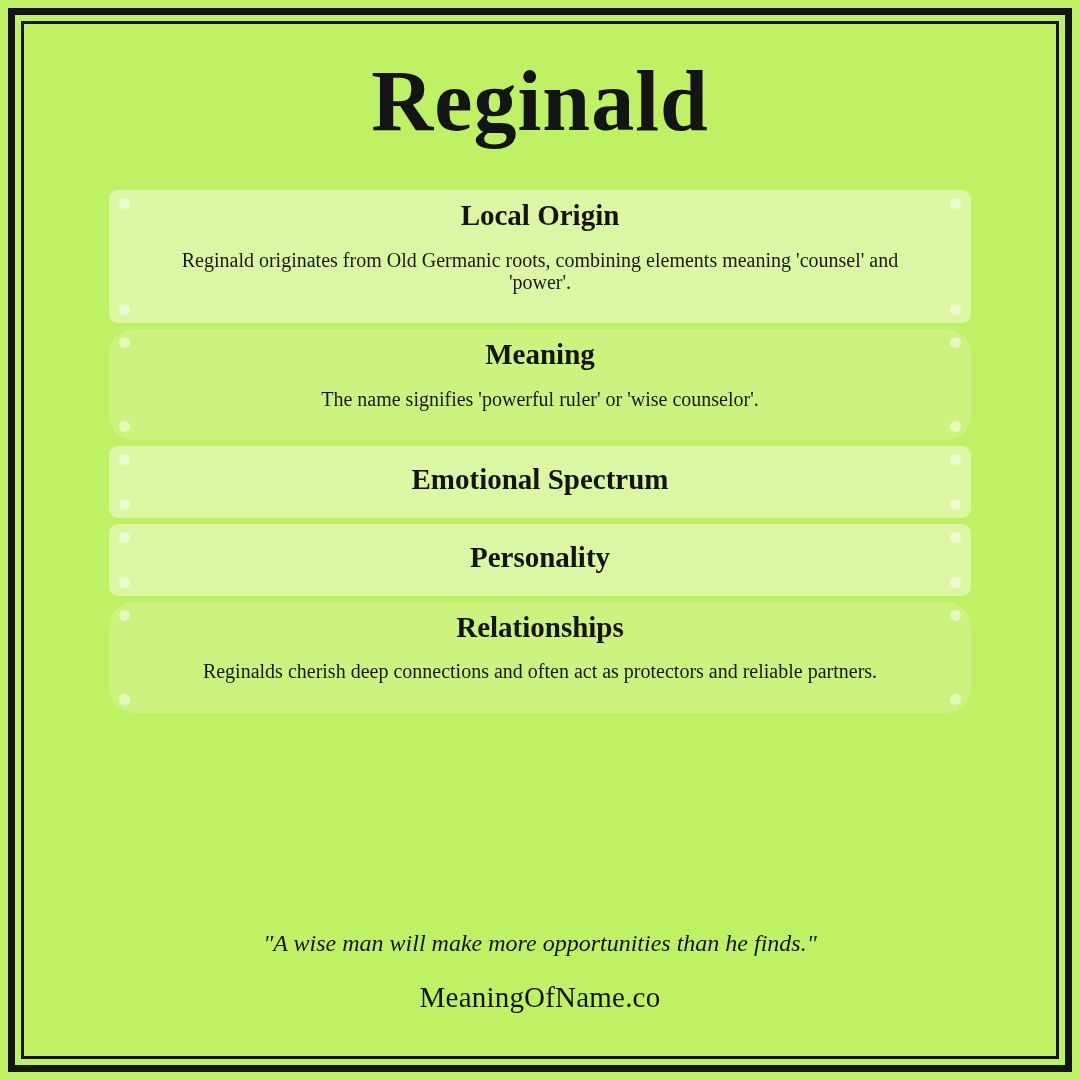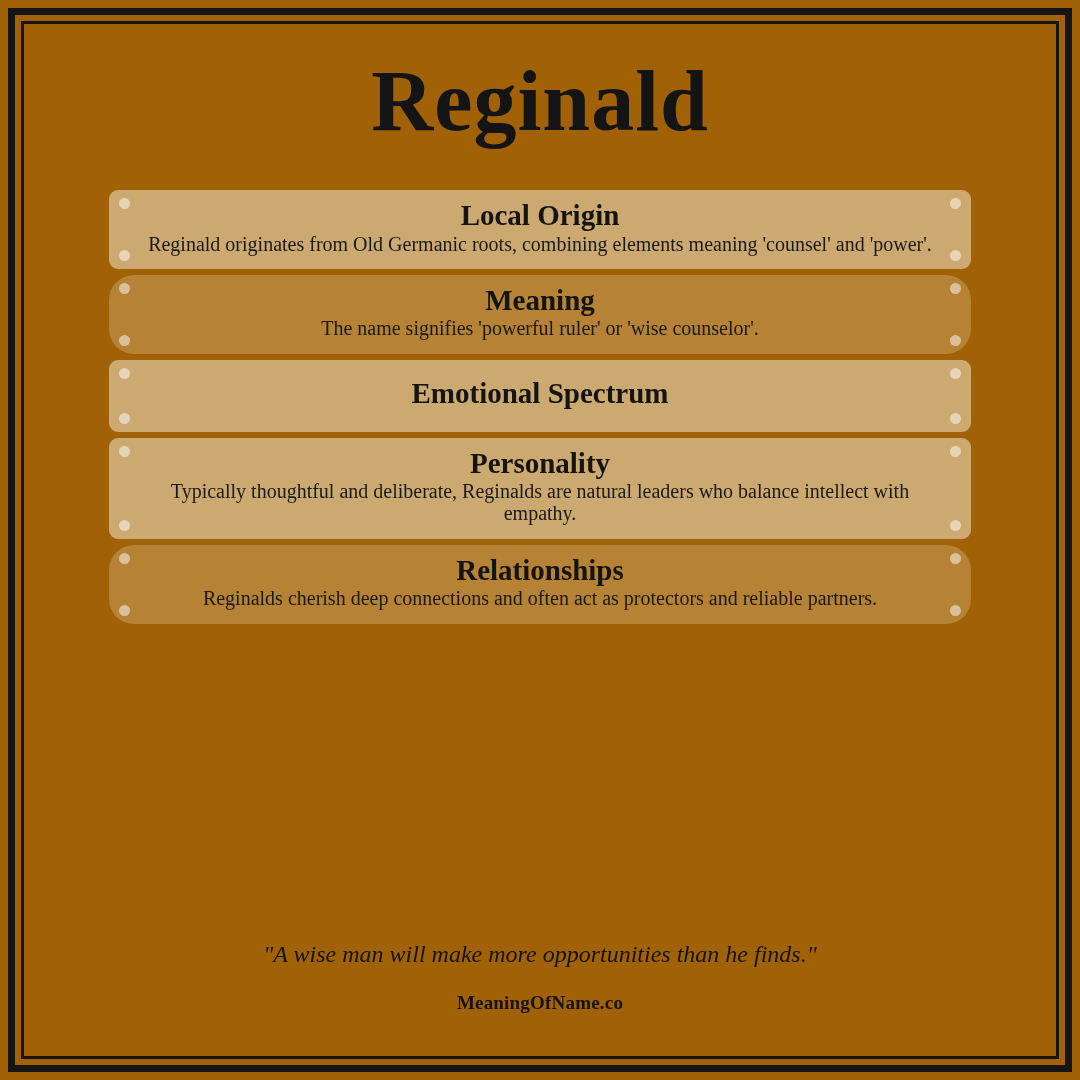--- a/index.html
+++ b/index.html
@@ -13,21 +13,21 @@
     font-family: "Liberation Serif", serif;
     overflow: hidden;
   }
   .card {
     position: absolute;
     left: 0;
     top: 0;
     width: 1080px;
     height: 1080px;
     box-sizing: border-box;
-    background: #a16207;
+    background: #bef264;
     padding: 8px;
   }
   .frame-outer {
     box-sizing: border-box;
     width: 100%;
     height: 100%;
     border: 7px solid #151515;
     padding: 6px;
   }
   .frame-inner {
@@ -106,38 +106,38 @@
     font-size: 29px;
     font-weight: bold;
     color: #141414;
     line-height: 1.08;
     margin: 0 0 1px 0;
   }
   .section-body {
     font-size: 20px;
     color: #1a1a1a;
     line-height: 1.12;
-    margin: 0;
+    margin: 16px;
     padding: 0 8px;
   }
   .footer {
     margin-top: auto;
     width: 100%;
     text-align: center;
     padding-bottom: 22px;
   }
   .quote {
     font-size: 24px;
     font-style: italic;
     color: #141414;
     margin: 0 0 24px 0;
   }
   .brand {
-    font-size: 19px;
-    font-weight: bold;
+    font-size: 29px;
+    font-weight: normal;
     color: #141414;
     letter-spacing: 0.2px;
     margin: 0;
   }
 </style>
 </head>
 <body>
 
 <div class="card">
   <div class="frame-outer">
@@ -169,21 +169,20 @@
           <div class="section-title">Emotional Spectrum</div>
           <div class="dots-bottom">
               <span class="l"></span>
               <span class="r"></span>
             </div>
         </div>
 
 
         <div class="section light">
           <div class="section-title">Personality</div>
-          <div class="section-body">Typically thoughtful and deliberate, Reginalds are natural leaders who balance intellect with empathy.</div>
           <div class="dots-bottom">
               <span class="l"></span>
               <span class="r"></span>
             </div>
         </div>
 
         <div class="section dark">
           <div class="section-title">Relationships</div>
           <div class="section-body">Reginalds cherish deep connections and often act as protectors and reliable partners.</div>
           <div class="dots-bottom">

